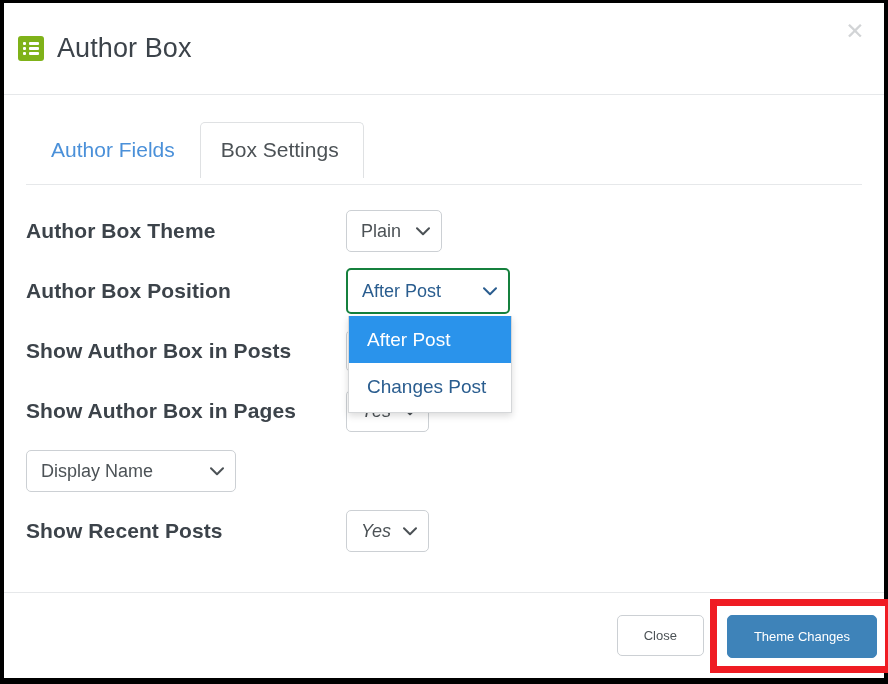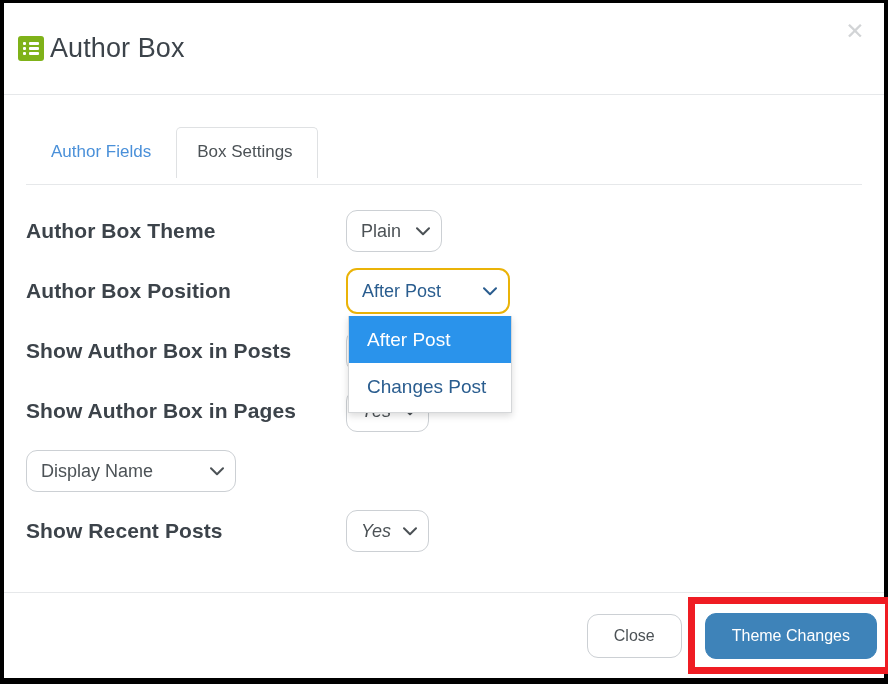--- a/index.html
+++ b/index.html
@@ -31,21 +31,21 @@
     border-bottom: 1px solid #e6e8ea;
     background: #ffffff;
   }
 
   .header-title-row {
     position: absolute;
     left: 14px;
     top: 30px;
     display: flex;
     align-items: center;
-    gap: 6px;
+    gap: 13px;
   }
 
   .app-icon {
     width: 26px;
     height: 25px;
     background: #7fb219;
     border-radius: 3px;
     position: relative;
     flex: 0 0 auto;
   }
@@ -99,21 +99,21 @@
     padding-left: 22px;
     padding-top: 27px;
   }
   .tabs {
     position: relative;
     display: flex;
     align-items: flex-end;
     height: 55px;
   }
   .tab {
-    font-size: 17px;
+    font-size: 21px;
     padding: 13px 24px 14px 24px;
     cursor: pointer;
     white-space: nowrap;
     background: transparent;
     border: 1px solid transparent;
     border-bottom: none;
     border-radius: 5px 5px 0 0;
     position: relative;
     line-height: 1.3;
   }
@@ -169,41 +169,41 @@
   .select {
     position: relative;
     display: inline-flex;
     align-items: center;
     justify-content: space-between;
     gap: 12px;
     height: 42px;
     padding: 0 11px 0 14px;
     background: #ffffff;
     border: 1px solid #ccd0d4;
-    border-radius: 11px;
+    border-radius: 5px;
     font-size: 18px;
     color: #4c5256;
     cursor: pointer;
     white-space: nowrap;
     font-weight: 400;
   }
   .select .caret {
     display: inline-block;
     width: 14px;
     height: 9px;
     flex: 0 0 auto;
   }
   .select .caret svg { display: block; }
 
   .select.w-plain   { min-width: 96px; }
   .select.w-yes     { min-width: 82px; font-style: italic; }
   .select.w-display { min-width: 210px; }
 
   .select.focused {
-    border: 2px solid #eab308;
+    border: 2px solid #15803d;
     color: #2a5d8f;
     min-width: 164px;
     height: 46px;
     padding: 0 11px 0 14px;
     z-index: 12;
   }
 
   
   .dropdown-list {
     position: absolute;
@@ -240,22 +240,22 @@
     height: 86px;
     border-top: 1px solid #e6e8ea;
     display: flex;
     align-items: center;
     justify-content: flex-end;
     padding-right: 6px;
     background: #ffffff;
   }
 
   .btn {
-    font-size: 16px;
-    border-radius: 11px;
+    font-size: 13px;
+    border-radius: 5px;
     cursor: pointer;
     white-space: nowrap;
     font-family: "Liberation Sans", sans-serif;
   }
   .btn-close {
     background: #ffffff;
     border: 1px solid #ccd0d4;
     color: #4c5256;
     padding: 12px 26px;
     margin-right: 6px;

